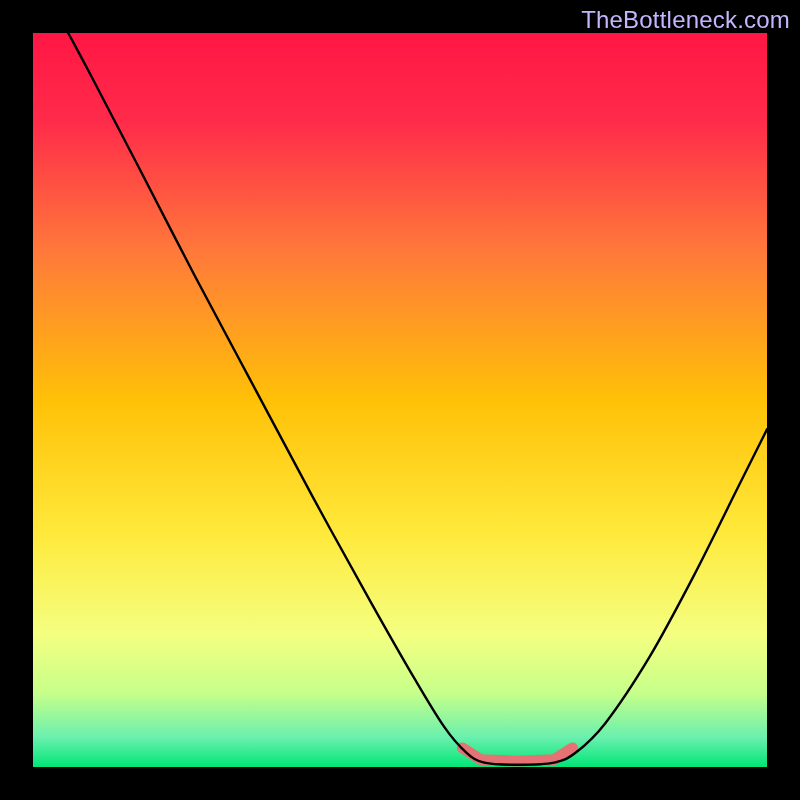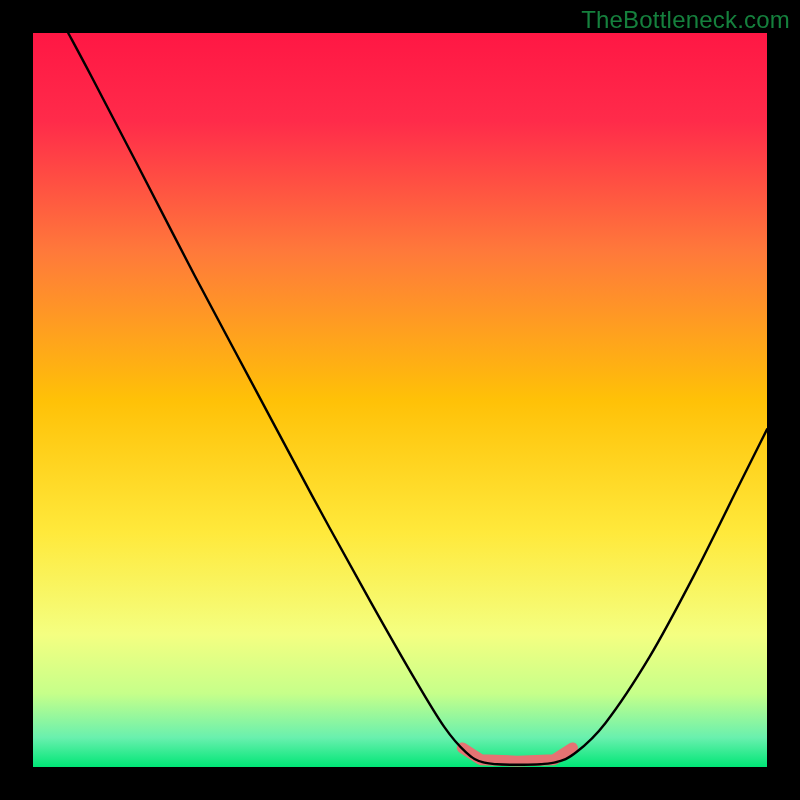--- a/index.html
+++ b/index.html
@@ -12,21 +12,21 @@
   }
   .container {
     position: relative;
     width: 800px;
     height: 800px;
   }
   .watermark {
     position: absolute;
     top: 6px;
     right: 10px;
-    color: #15803d;
+    color: #c4b5fd;
     font-size: 24px;
     font-weight: 400;
     z-index: 10;
     letter-spacing: 0.2px;
   }
   svg {
     display: block;
   }
 </style>
 </head>

